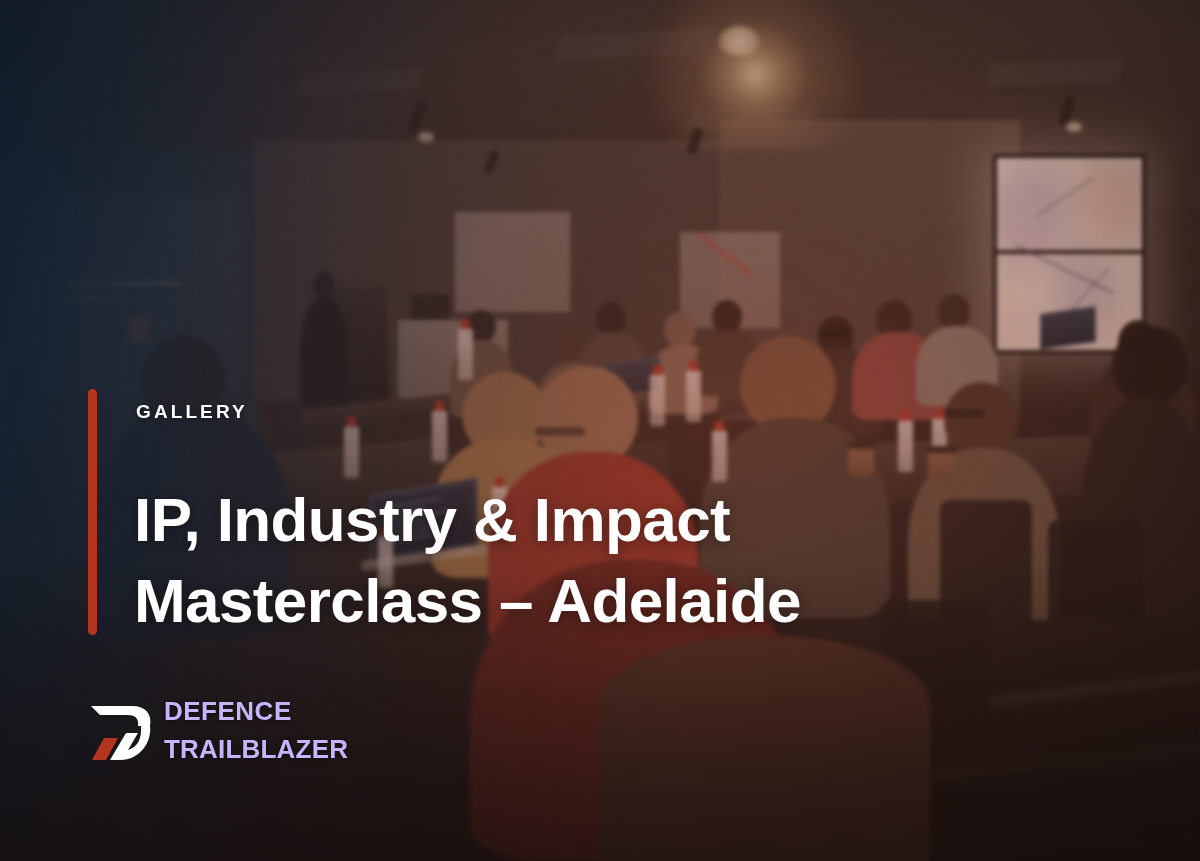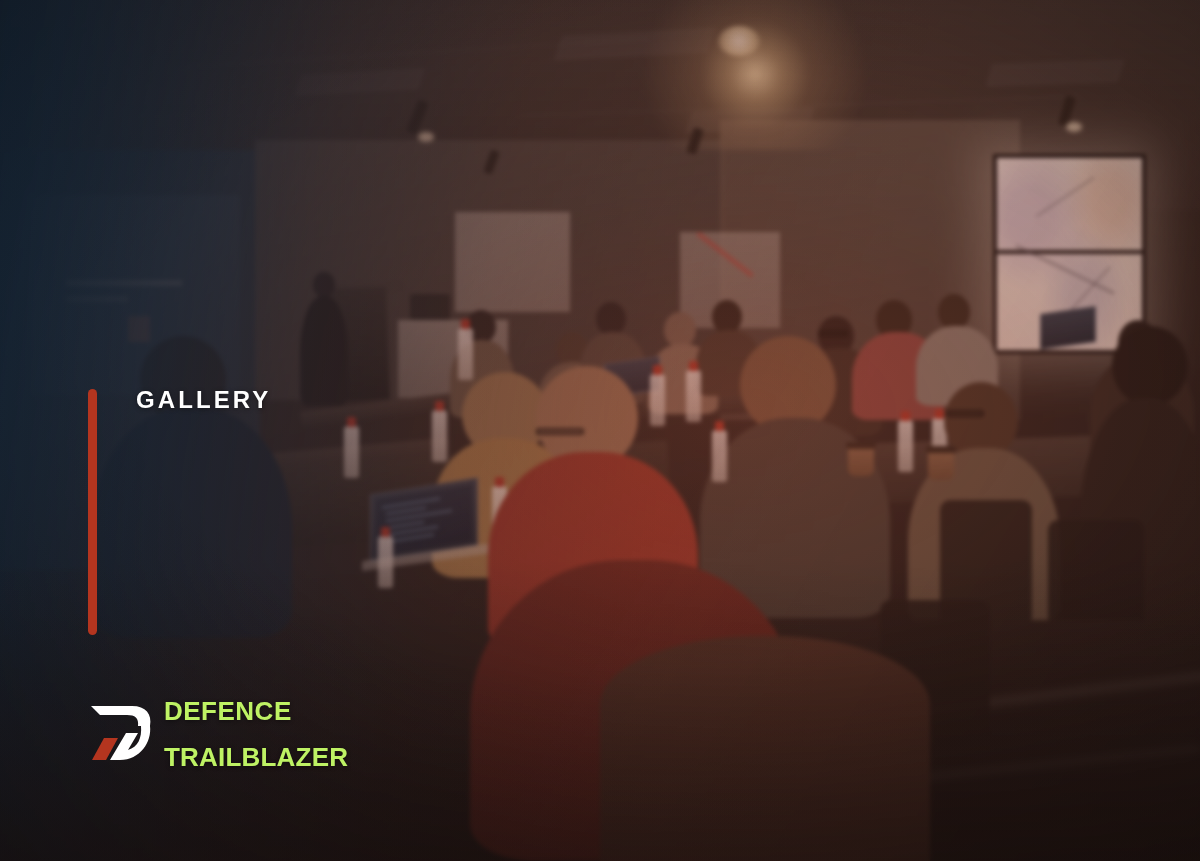--- a/index.html
+++ b/index.html
@@ -338,43 +338,43 @@
     position:absolute; left:0; bottom:0; width:100%; height:300px;
     background:linear-gradient(180deg, rgba(26,16,14,0) 0%, rgba(24,14,12,.55) 100%);
   }
 
   
   .accent-bar {
     position:absolute; left:88px; top:389px; width:9px; height:246px;
     background:#b4351f; border-radius:5px;
   }
   .eyebrow {
-    position:absolute; left:136px; top:388px;
-    font-size:24px; font-weight:bold; letter-spacing:3.1px;
+    position:absolute; left:136px; top:402px;
+    font-size:19px; font-weight:bold; letter-spacing:3.1px;
     color:#ffffff; line-height:1;
     text-shadow:0 1px 5px rgba(0,0,0,.45);
   }
   .headline {
     position:absolute; left:134px; top:480px; width:860px;
     font-size:62px; font-weight:bold; line-height:1.30;
     color:#ffffff; letter-spacing:-.6px;
     text-shadow:0 2px 14px rgba(0,0,0,.40);
   }
 
   
   .logo { position:absolute; left:88px; top:698px; width:300px; height:72px; }
   .logo-mark { position:absolute; left:0; top:2px; width:66px; height:66px; }
   .logo-words { position:absolute; left:76px; top:0; width:226px; }
   .logo-l1, .logo-l2 {
-    color:#bef264; font-weight:bold; line-height:1;
+    color:#c4b5fd; font-weight:bold; line-height:1;
     letter-spacing:.5px;
     text-shadow:0 1px 4px rgba(0,0,0,.45);
   }
   .logo-l1 { font-size:26px; }
-  .logo-l2 { font-size:26px; margin-top:20px; letter-spacing:.2px; }
+  .logo-l2 { font-size:26px; margin-top:12px; letter-spacing:.2px; }
   .logo-tag {
     margin-top:6px; color:#f0eeec; font-size:11.5px;
     letter-spacing:1.45px; line-height:1;
     text-shadow:0 1px 3px rgba(0,0,0,.5);
   }
 </style>
 </head>
 <body>
 
 <div id="hero">
@@ -518,20 +518,21 @@
   <div class="grade-warm"></div>
   <div class="grade-red"></div>
   <div class="grade-navy"></div>
   <div class="grade-vig"></div>
   <div class="grade-bottom"></div>
 
   <div class="accent-bar"></div>
 
   <div class="eyebrow">GALLERY</div>
 
+  <h1 class="headline">IP, Industry &amp; Impact Masterclass – Adelaide</h1>
 
   <div class="logo">
     <svg class="logo-mark" viewBox="0 0 66 66">
       <path d="M3 6 L44 6 C58 6 64 14 62 26 L50 26 C51 18 47 15 39 15 L12 15 Z" fill="#ffffff"></path>
       <path d="M62 26 C64 42 52 60 32 60 L22 60 L38 33 L50 33 L40 50 C50 47 54 38 53 26 Z" fill="#ffffff"></path>
       <path d="M16 38 L30 38 L18 60 L4 60 Z" fill="#b4351f"></path>
     </svg>
     <div class="logo-words">
       <div class="logo-l1">DEFENCE</div>
       <div class="logo-l2">TRAILBLAZER</div>

